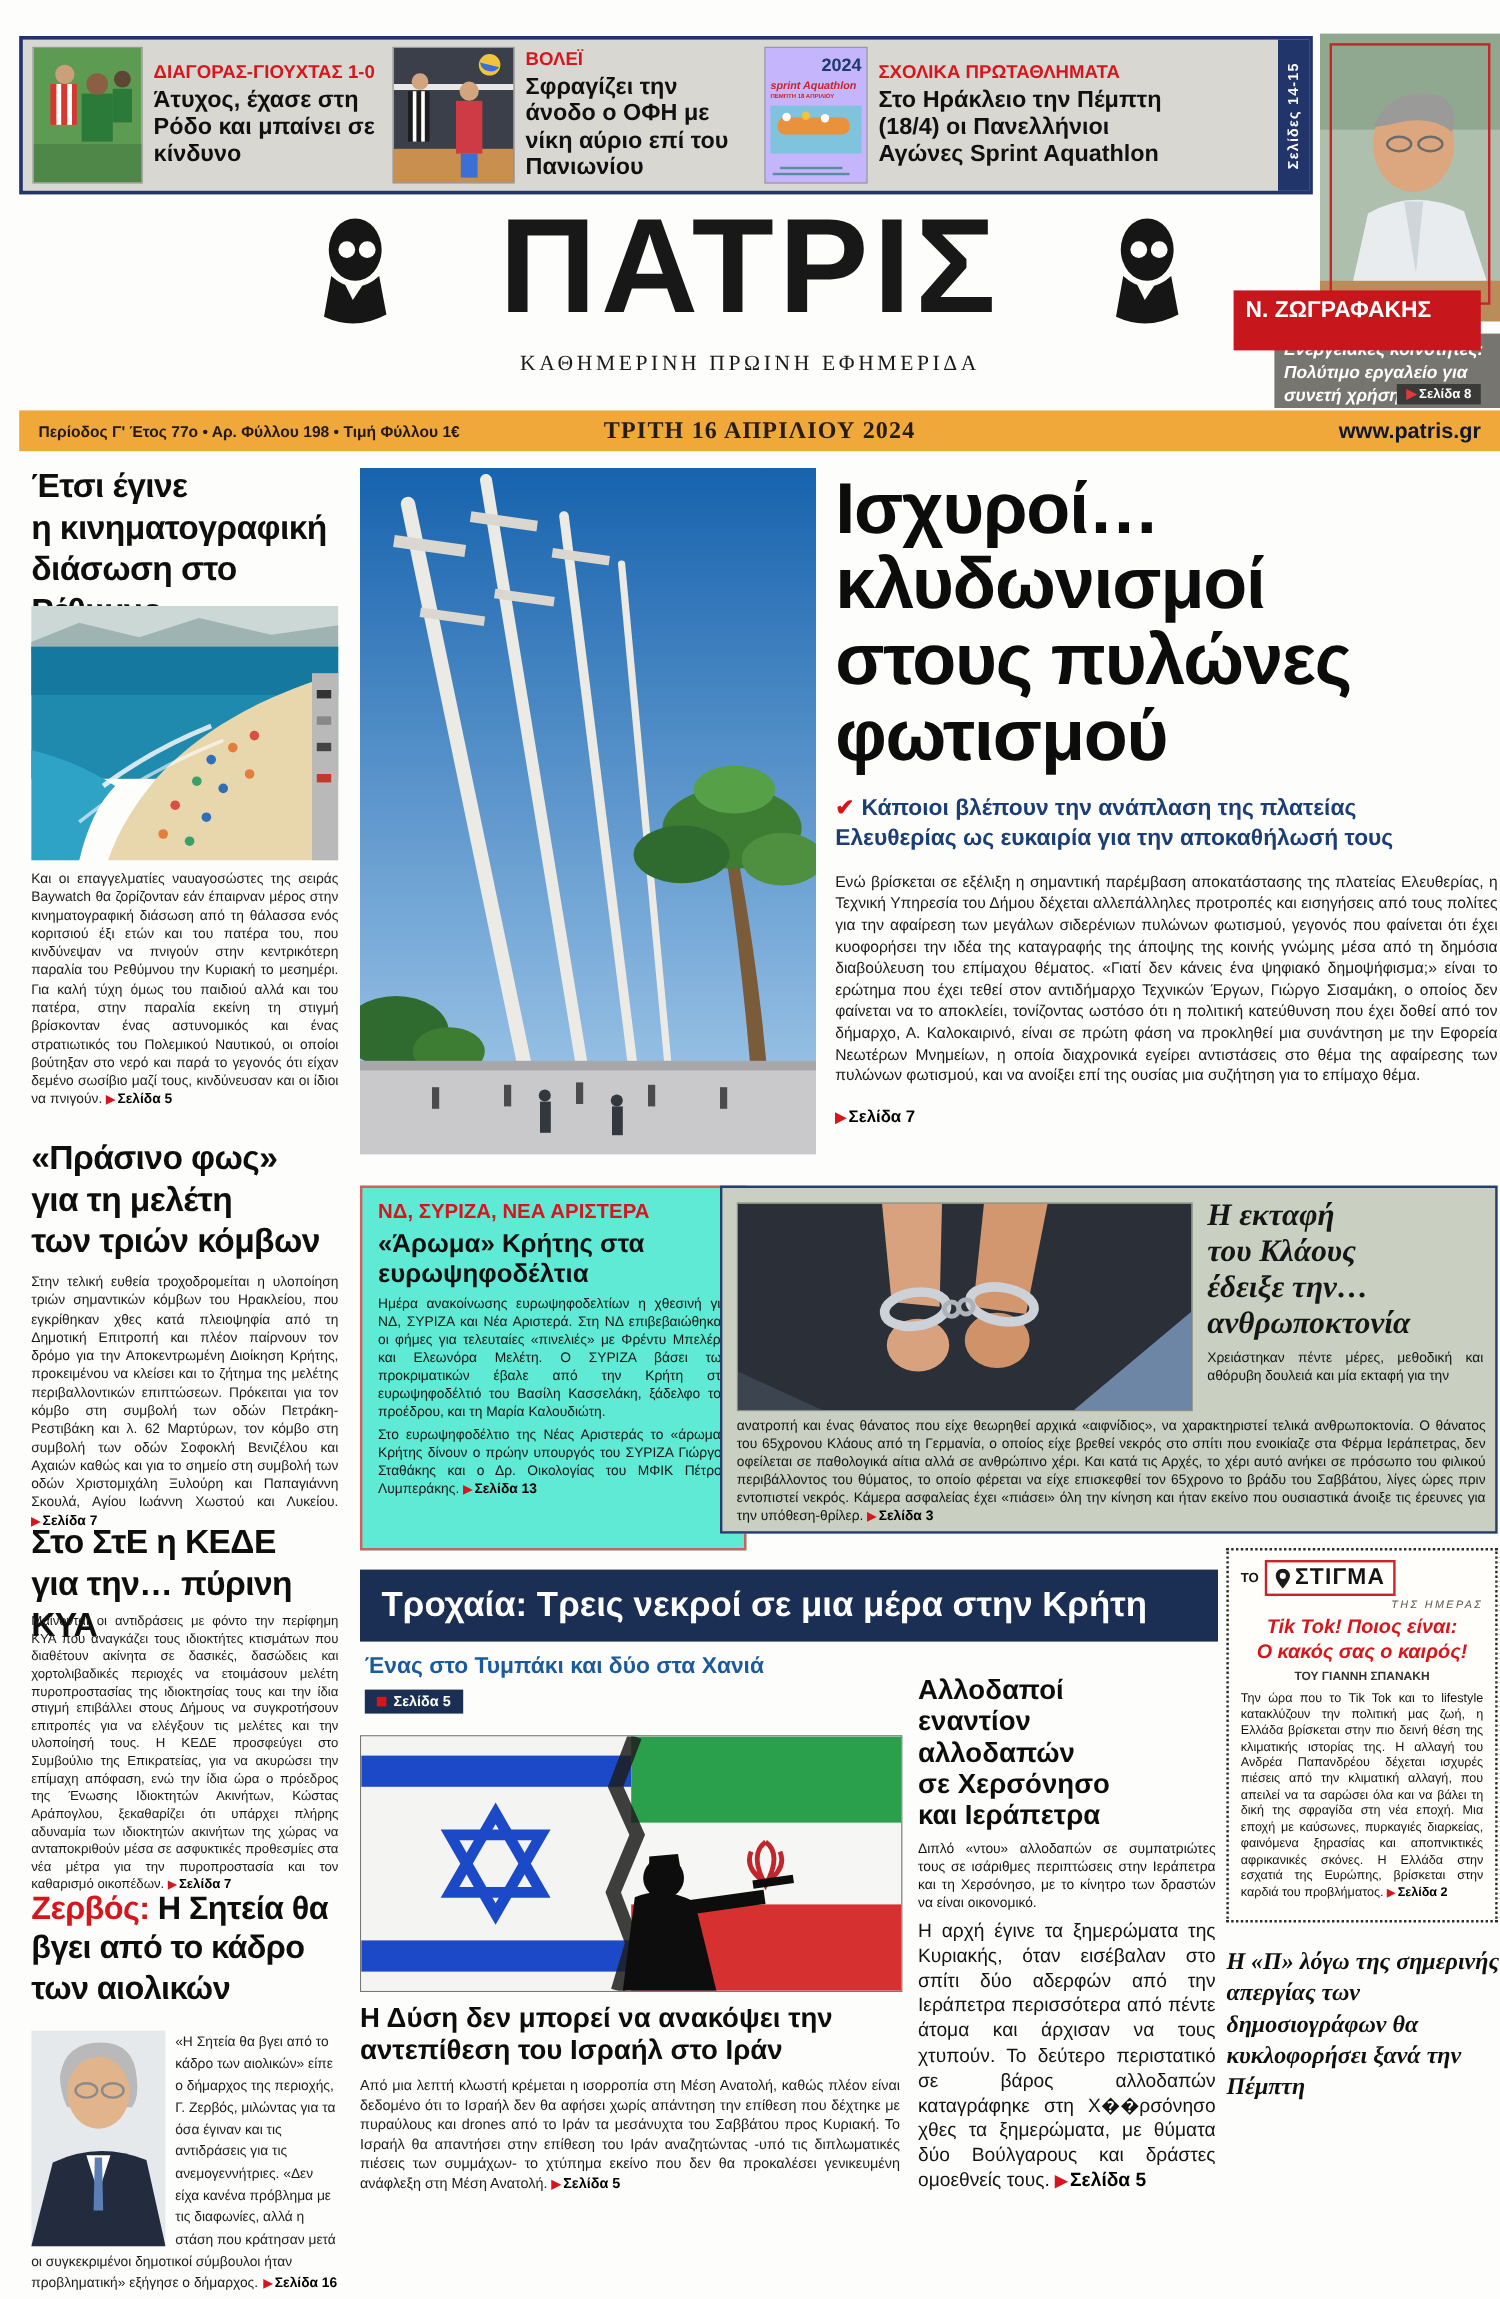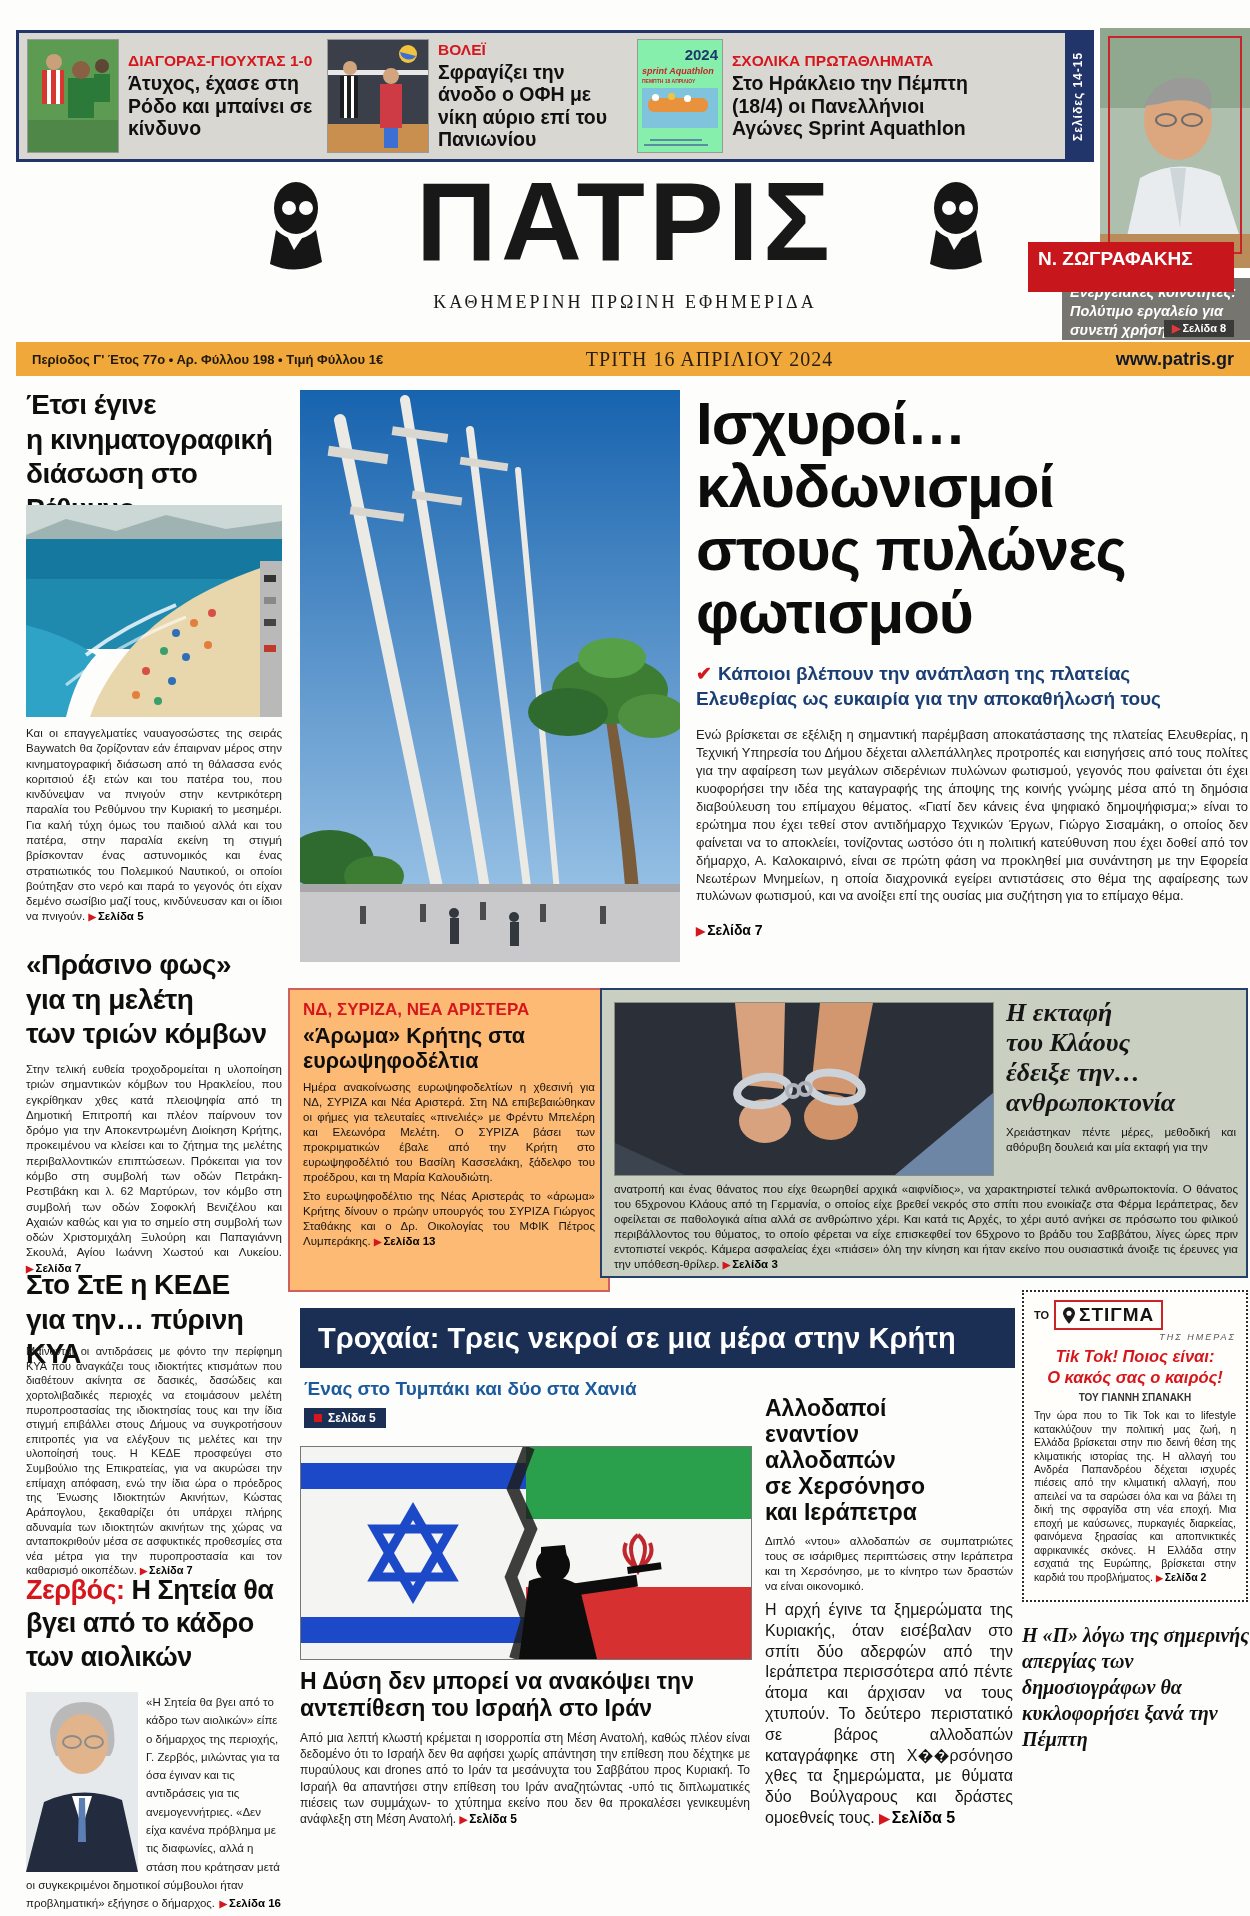--- a/index.html
+++ b/index.html
@@ -39,39 +39,39 @@
   .mh-title{left:330px;top:166px;width:590px;text-align:center;font-size:112px;font-weight:bold;
             letter-spacing:4px;line-height:1;color:#181818;}
   .mh-sub{left:330px;top:292px;width:590px;text-align:center;font-family:"Liberation Serif",serif;
           font-size:18px;letter-spacing:3px;color:#1a1a1a;}
   .mh-port{width:76px;height:108px;}
 
   
   .dateline{left:16px;top:342px;width:1234px;height:34px;background:#f1a83b;display:flex;
             align-items:center;padding:0 16px;box-sizing:border-box;}
   .dl-left{font-size:13px;font-weight:bold;color:#20190c;flex:1;}
-  .dl-center{font-family:"Liberation Serif",serif;font-size:20px;font-weight:normal;color:#241d10;
-             letter-spacing:1px;flex:1;text-align:right;}
+  .dl-center{font-family:"Liberation Serif",serif;font-size:20px;font-weight:bold;color:#241d10;
+             letter-spacing:1px;flex:1;text-align:center;}
   .dl-right{font-size:18px;font-weight:bold;color:#0f172a;flex:1;text-align:right;}
 
   
   .lcol-h{left:26px;width:256px;font-size:28px;font-weight:bold;line-height:1.24;color:#0e0e0e;letter-spacing:-.5px;}
   .lcol-b{left:26px;width:256px;font-size:11.5px;line-height:1.33;}
   .zer-red{color:#d6161d;}
 
   
   .main-hl{left:696px;top:392px;width:552px;font-size:60px;font-weight:bold;line-height:1.05;
            letter-spacing:-1px;color:#0c0c0c;}
   .main-check{left:696px;top:662px;width:540px;font-size:19px;font-weight:bold;color:#1b3f74;line-height:1.3;}
   .main-check .chk{color:#d6161d;margin-right:6px;}
   .main-body{left:696px;top:726px;width:552px;font-size:13px;line-height:1.38;}
   .main-pref{left:696px;top:922px;}
 
   
-  .ndbox{left:288px;top:988px;width:322px;height:304px;border:2px solid #d0605c;background:#fdba74;
+  .ndbox{left:300px;top:988px;width:322px;height:304px;border:2px solid #d0605c;background:#5eead4;
          box-sizing:border-box;padding:10px 13px;}
   .ndbox .k{font-size:17px;font-weight:bold;color:#d6161d;}
   .ndbox .h{font-size:21.5px;font-weight:bold;line-height:1.15;margin-top:4px;color:#0e0e0e;}
   .ndbox .b{font-size:11.5px;line-height:1.3;text-align:justify;margin-top:7px;}
   .ndbox .b2{font-size:11.5px;line-height:1.3;text-align:justify;margin-top:4px;}
 
   
   .klaus{left:600px;top:988px;width:648px;height:290px;background:#c9cfc1;border:2px solid #24406b;box-sizing:border-box;}
   .klaus .photo{position:absolute;left:12px;top:12px;width:378px;height:172px;border:1px solid #8a8f86;}
   .klaus .hl2{position:absolute;left:404px;top:8px;width:232px;font-family:"Liberation Serif",serif;
@@ -148,21 +148,21 @@
       <rect x="52" y="44" width="22" height="44" fill="#cf3b44"></rect>
       <circle cx="63" cy="36" r="8" fill="#d3a57e"></circle>
       <rect x="56" y="88" width="14" height="20" fill="#3b6fd4"></rect>
       <circle cx="80" cy="14" r="9" fill="#f2c43d"></circle>
         <path d="M72 12 a9 9 0 0 0 16 4" fill="#3b6fd4"></path>
     </svg>
     <div class="stxt" style="width:190px">
       <div class="k">ΒΟΛΕΪ</div>
       <div class="h">Σφραγίζει την άνοδο ο ΟΦΗ με νίκη αύριο επί του Πανιωνίου</div>
     </div>
-    <div class="thumb" style="width:84px;height:112px;background:#86efac;position:relative;font-weight:bold;">
+    <div class="thumb" style="width:84px;height:112px;background:#c4b5fd;position:relative;font-weight:bold;">
       <div style="position:absolute;right:4px;top:6px;font-size:15px;color:#1d3a6b;">2024</div>
       <div style="position:absolute;left:4px;top:26px;font-size:9px;color:#c9242a;font-style:italic;">sprint Aquathlon</div>
       <div style="position:absolute;left:4px;top:38px;font-size:5px;color:#c9242a;">ΠΕΜΠΤΗ 18 ΑΠΡΙΛΙΟΥ</div>
       <div style="position:absolute;left:4px;right:4px;top:48px;height:40px;background:#7fc3dd;">
         <div style="position:absolute;left:6px;top:10px;width:60px;height:14px;background:#e8923e;border-radius:6px;"></div>
         <div style="position:absolute;left:10px;top:6px;width:7px;height:7px;background:#fff;border-radius:50%;"></div>
         <div style="position:absolute;left:26px;top:5px;width:7px;height:7px;background:#f2c43d;border-radius:50%;"></div>
         <div style="position:absolute;left:42px;top:7px;width:7px;height:7px;background:#fff;border-radius:50%;"></div>
       </div>
       <div style="position:absolute;left:6px;bottom:6px;width:64px;height:2px;background:#5b8ca0;"></div>

